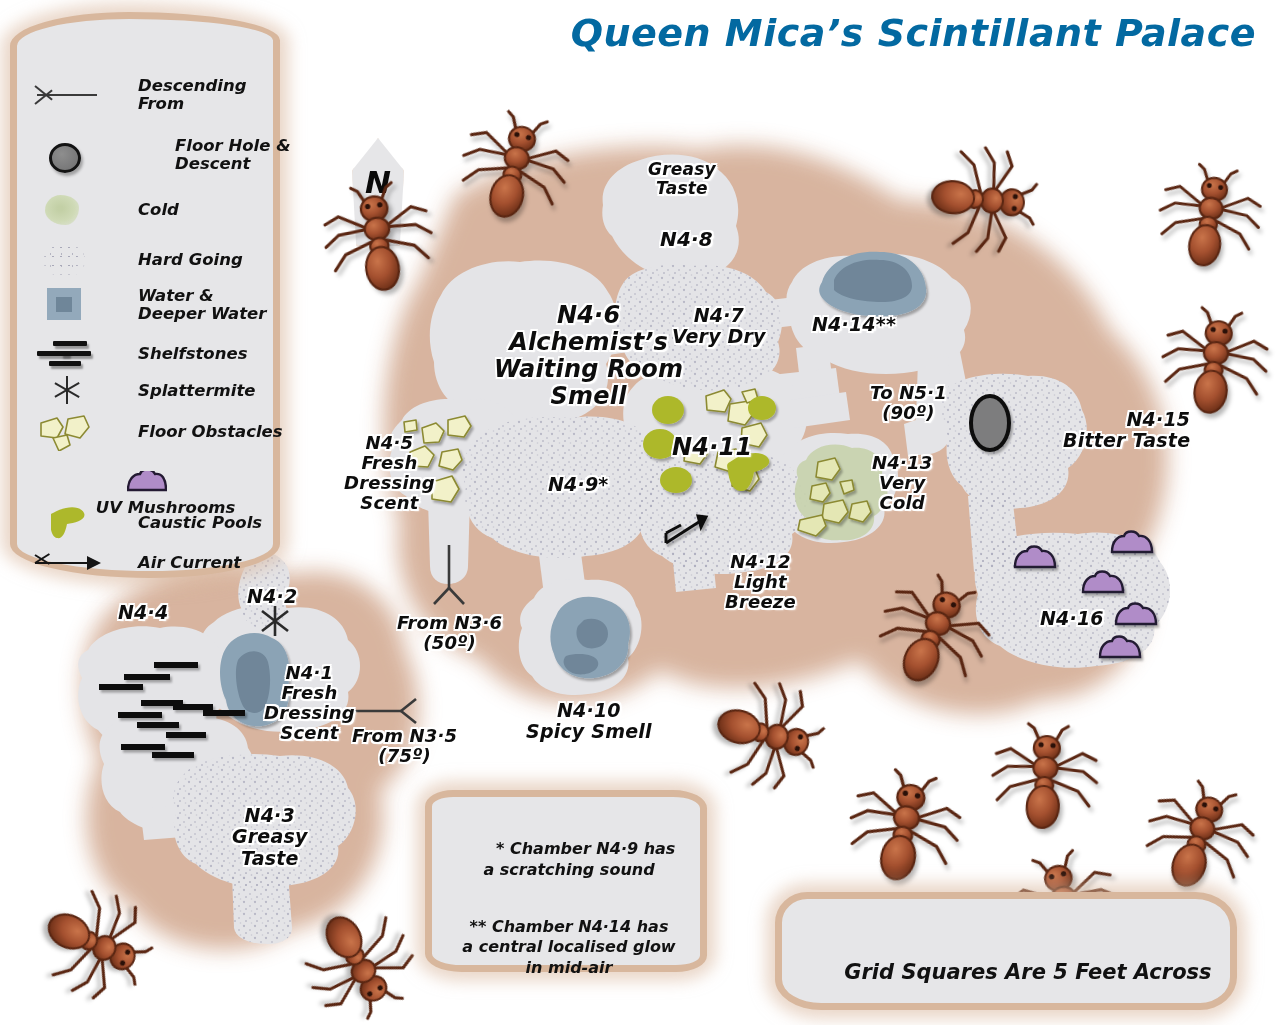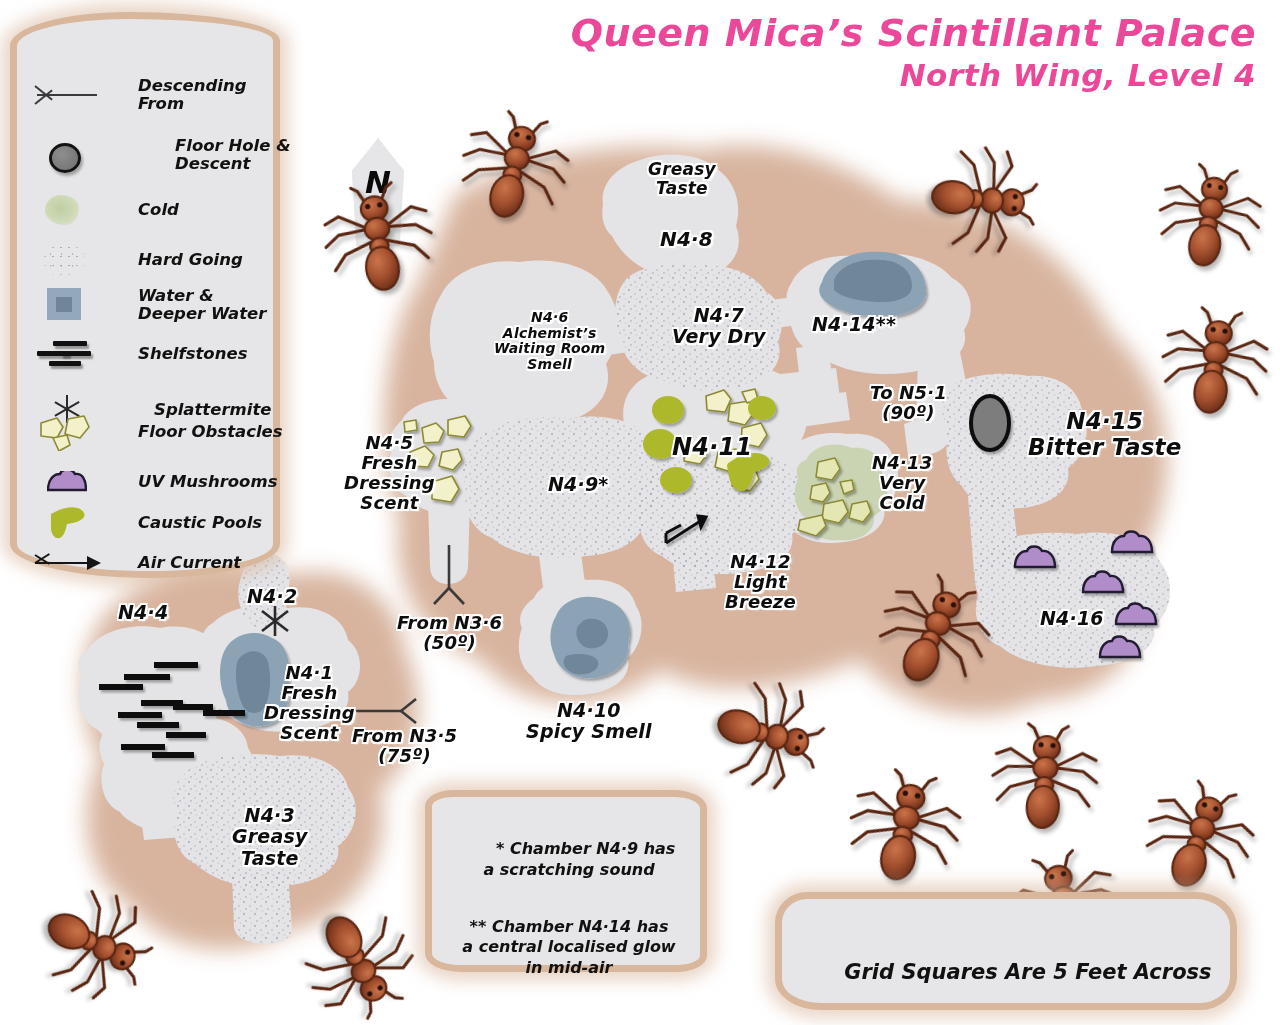--- a/index.html
+++ b/index.html
@@ -28,21 +28,21 @@
       -1.6px 0 0 #fff, 1.6px 0 0 #fff,
        0 -1.6px 0 #fff, 0 1.6px 0 #fff,
        2.2px 2.2px 2px rgba(255,255,255,.9);
     pointer-events:none;
   }
 
   
   #title{
     position:absolute;right:24px;top:14px;text-align:right;
     font-family:"DejaVu Sans", sans-serif;font-style:italic;font-weight:700;
-    color:#ec4899;line-height:1.0;
+    color:#0369a1;line-height:1.0;
   }
   #title .l1{font-size:38px;letter-spacing:.5px;display:block;}
   #title .l2{font-size:31px;letter-spacing:.5px;display:block;margin-top:8px;}
 
   
   .blob{
     position:absolute;
     background:#e6e6e8;
     border:7px solid #d8b79d;
     box-shadow:0 0 16px 9px rgba(216,183,157,.55);
@@ -500,21 +500,21 @@
         <i class="ic-shelf">
           <b style="left:18px;top:2px;width:34px;"></b>
           <b style="left:2px;top:12px;width:32px;"></b>
           <b style="left:26px;top:12px;width:30px;"></b>
           <b style="left:14px;top:22px;width:32px;"></b>
         </i>
       </div>
       <div class="ktext">Shelfstones</div>
     </div>
 
-    <div class="krow" style="top:374px;gap:16px;">
+    <div class="krow" style="top:355px;">
       <div class="kicon">
           <i class="ic-splat">
             <b></b>
             <b></b>
             <b></b>
           </i>
         </div>
       <div class="ktext">Splattermite</div>
     </div>
 
@@ -526,21 +526,21 @@
               <path d="M6,10 l16,-5 l6,9 l-6,11 l-16,-2 z"></path>
               <path d="M33,6 l16,-3 l5,11 l-9,11 l-15,-4 z"></path>
               <path d="M18,25 l14,-3 l3,10 l-11,6 z"></path>
             </g>
           </svg>
         </i>
       </div>
       <div class="ktext">Floor Obstacles</div>
     </div>
 
-    <div class="krow" style="top:446px;">
+    <div class="krow" style="top:446px;flex-direction:column;">
       <div class="kicon">
         <i class="ic-mush">
           <svg width="40" height="22" viewBox="0 0 40 22">
             <path fill="#b08cc8" stroke="#241a33" stroke-width="2.4" d="M1,19 C1,8 7,3 13,3 C15,-3 25,-3 28,3 C35,2 39,8 39,19 Z"></path>
           </svg>
         </i>
       </div>
       <div class="ktext">UV Mushrooms</div>
     </div>
 
@@ -564,46 +564,45 @@
                                      c-6,-1 -7,-12 -7,-19 c0,-4 0,-5 3,-6 z"></path>
           </svg>
         </i>
       </div>
       <div class="ktext">Caustic Pools</div>
     </div>
   </div>
 
   <div id="title">
     <span class="l1">Queen Mica’s Scintillant Palace</span>
-    <span class="l2">North Wing, Level 4</span>
   </div>
 
   <div id="labels">
       <div class="mlabel" style="left: 648px; top: 160px; font-size: 17px;">Greasy
 Taste</div>
       <div class="mlabel" style="left: 660px; top: 228px; font-size: 20px;">N4·8</div>
-      <div class="mlabel" style="left: 494px; top: 310px; font-size: 14px;">N4·6
+      <div class="mlabel" style="left: 494px; top: 302px; font-size: 24px;">N4·6
 Alchemist’s
 Waiting Room
 Smell</div>
       <div class="mlabel" style="left: 672px; top: 305px; font-size: 19px;">N4·7
 Very Dry</div>
       <div class="mlabel" style="left: 812px; top: 314px; font-size: 19px;">N4·14**</div>
       <div class="mlabel" style="left: 344px; top: 433px; font-size: 18px;">N4·5
 Fresh
 Dressing
 Scent</div>
       <div class="mlabel" style="left: 548px; top: 474px; font-size: 19px;">N4·9*</div>
       <div class="mlabel" style="left: 672px; top: 434px; font-size: 24px;">N4·11</div>
       <div class="mlabel" style="left: 872px; top: 453px; font-size: 18px;">N4·13
 Very
 Cold</div>
       <div class="mlabel" style="left: 870px; top: 383px; font-size: 18px;">To N5·1
 (90º)</div>
-      <div class="mlabel" style="left: 1028px; top: 409px; font-size: 23px;">N4·15
+      <div class="mlabel" style="left: 1063px; top: 409px; font-size: 19px; text-align: right;">N4·15
 Bitter Taste</div>
       <div class="mlabel" style="left: 1008px; top: 608px; font-size: 19px; padding-left: 32px;">N4·16</div>
       <div class="mlabel" style="left: 725px; top: 552px; font-size: 18px;">N4·12
 Light
 Breeze</div>
       <div class="mlabel" style="left: 397px; top: 613px; font-size: 18px;">From N3·6
 (50º)</div>
       <div class="mlabel" style="left: 526px; top: 700px; font-size: 19px;">N4·10
 Spicy Smell</div>
       <div class="mlabel" style="left: 247px; top: 586px; font-size: 19px;">N4·2</div>

